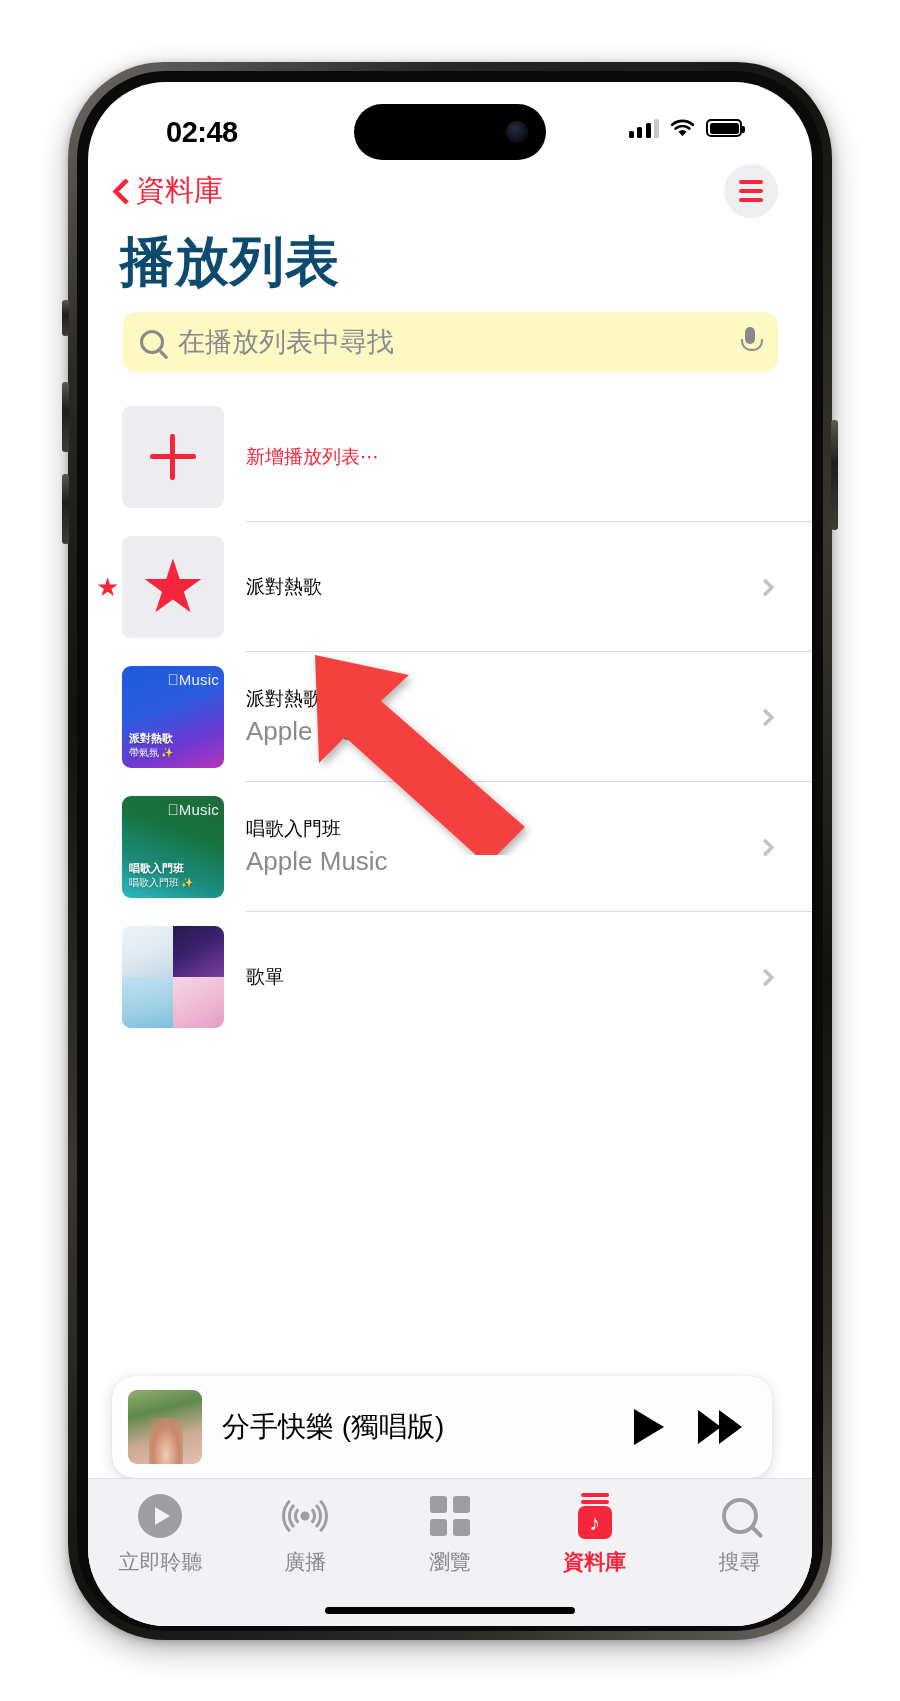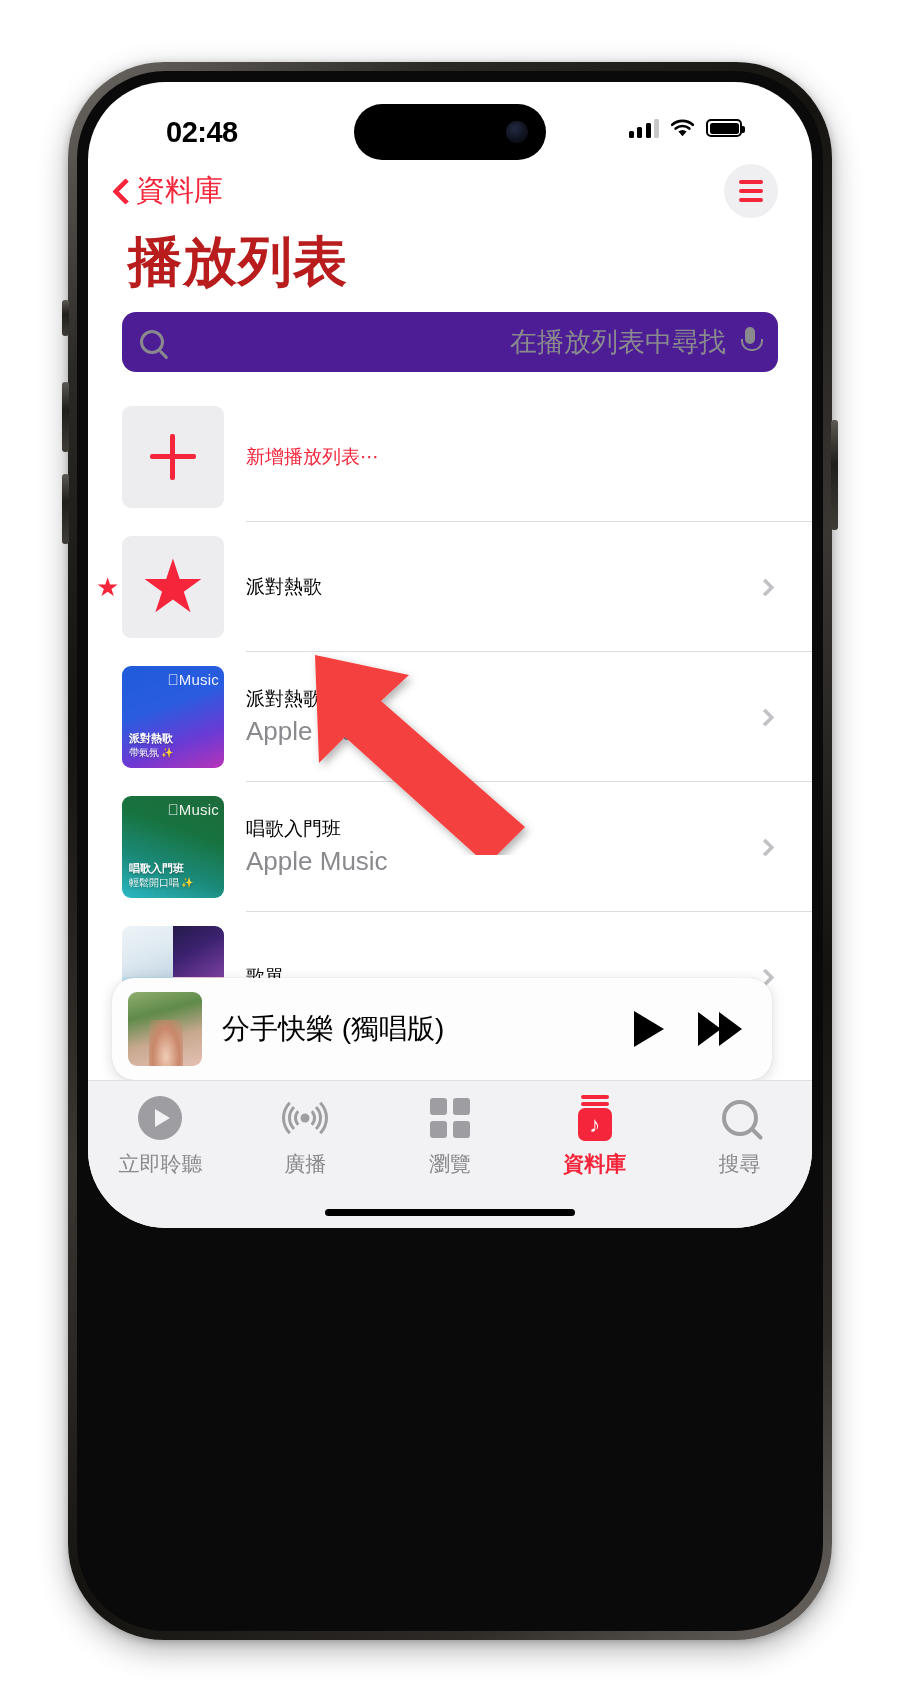--- a/index.html
+++ b/index.html
@@ -42,21 +42,21 @@
   .btn-volup  { left: 62px; top: 382px; width: 7px; height: 70px; }
   .btn-voldn  { left: 62px; top: 474px; width: 7px; height: 70px; }
   .btn-power  { right: 62px; top: 420px; width: 7px; height: 110px; }
 
   
   .screen {
     position: absolute;
     left: 88px;
     top: 82px;
     width: 724px;
-    height: 1146px;
+    height: 1544px;
     border-radius: 78px;
     background: #ffffff;
     overflow: hidden;
   }
 
   
   .status-bar {
     position: relative;
     height: 74px;
     display: flex;
@@ -160,39 +160,38 @@
   }
   .filter-btn span {
     display: block; height: 4px; border-radius: 2px; background: #f5263b;
   }
   .filter-btn span:nth-child(1) { width: 24px; margin-right: 0; }
   .filter-btn span:nth-child(2) { width: 24px; }
   .filter-btn span:nth-child(3) { width: 24px; }
 
   
   .page-title {
-    padding: 4px 0 16px 40px;
+    padding: 4px 0 16px 32px;
     font-size: 54px;
     font-weight: bold;
     letter-spacing: 1px;
-    color: #b91c1c;
+    color: #0c4a6e;
     line-height: 1.15;
   }
 
   
   .search-wrap { padding: 4px 34px 20px 34px; }
   .search-field {
     height: 60px;
-    background: #4c1d95;
+    background: #fef9c3;
     border-radius: 14px;
     display: flex;
     align-items: center;
     padding: 16px 18px;
     gap: 14px;
-    text-align: right;
   }
   .search-icon {
     width: 24px; height: 24px;
     border: 3px solid #8a8a8e;
     border-radius: 50%;
     position: relative;
     flex: 0 0 auto;
   }
   .search-icon::after {
     content: ""; position: absolute;
@@ -561,21 +560,21 @@
       </div>
       <span class="chevron-right"></span>
     </div>
 
     <div class="list-row">
       <div class="row-thumb">
         <div class="art-sing"></div>
         <span class="am-badge"><span>Music</span></span>
         <span class="art-label">
           <span>唱歌入門班</span>
-          <small>輕鬆開口唱 ✨</small>
+          <small>唱歌入門班 ✨</small>
         </span>
       </div>
       <div class="row-text">
         <div class="row-title">唱歌入門班</div>
         <div class="row-sub">Apple Music</div>
       </div>
       <span class="chevron-right"></span>
     </div>
 
 

